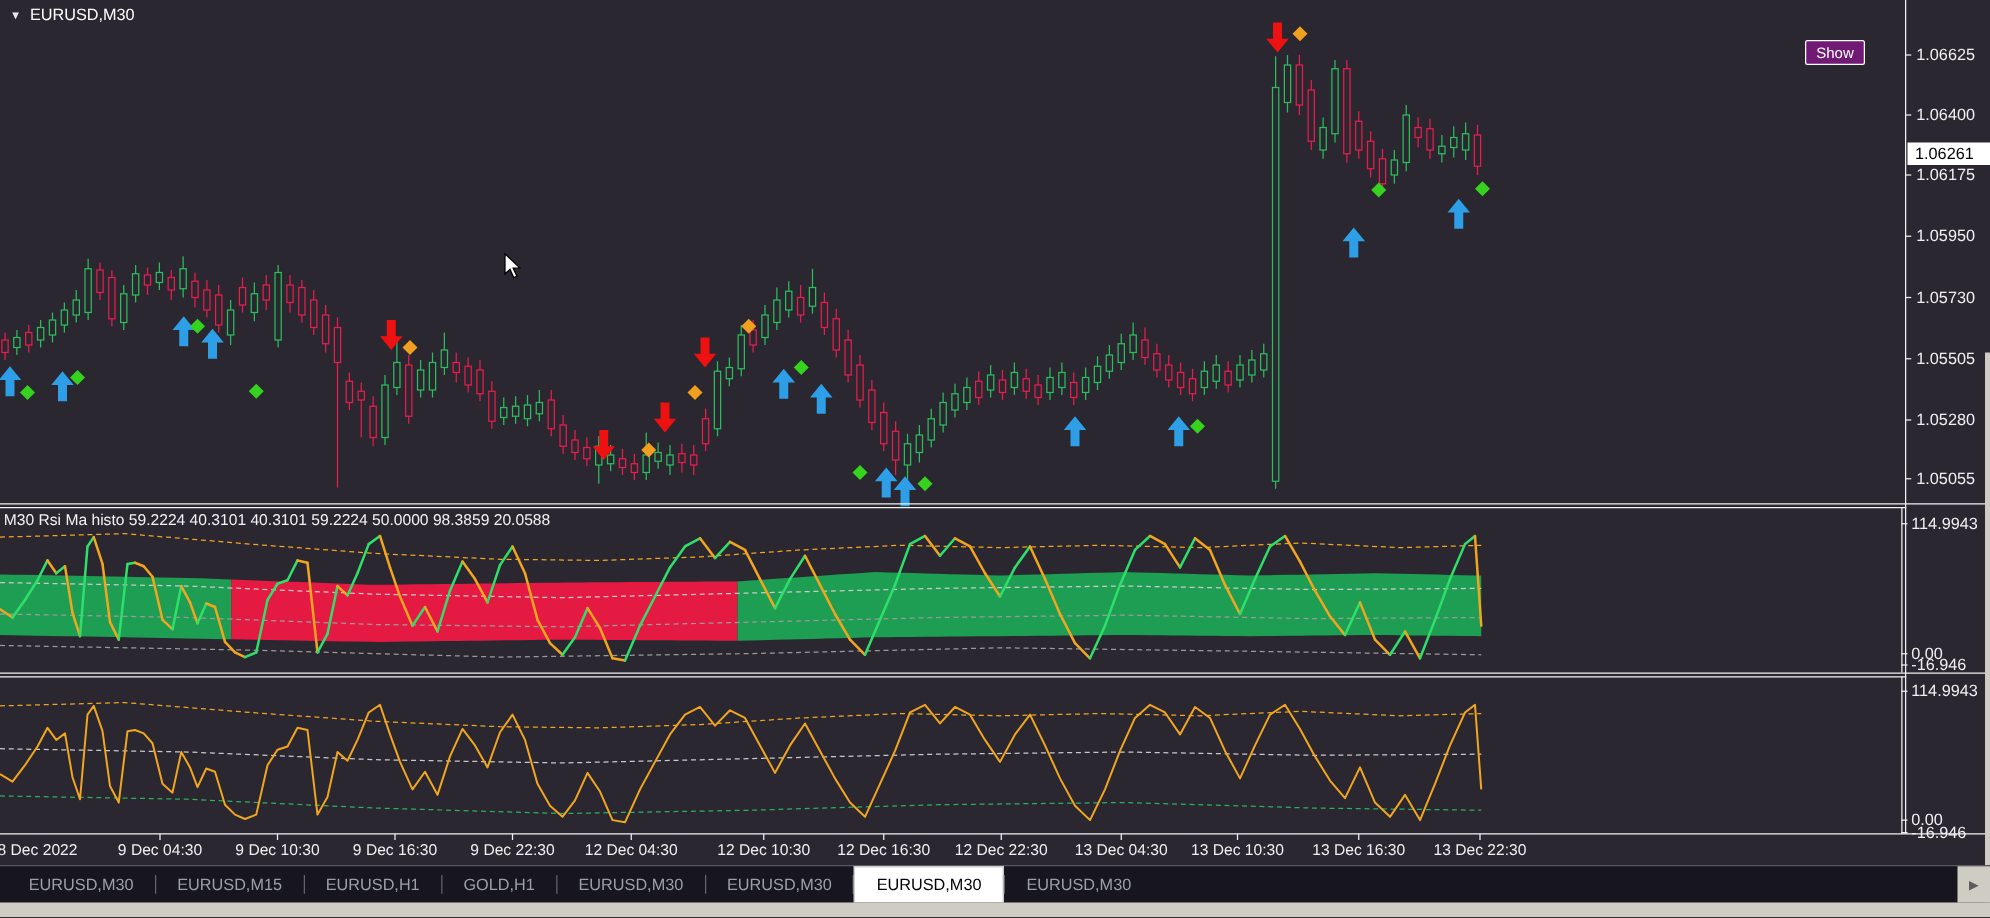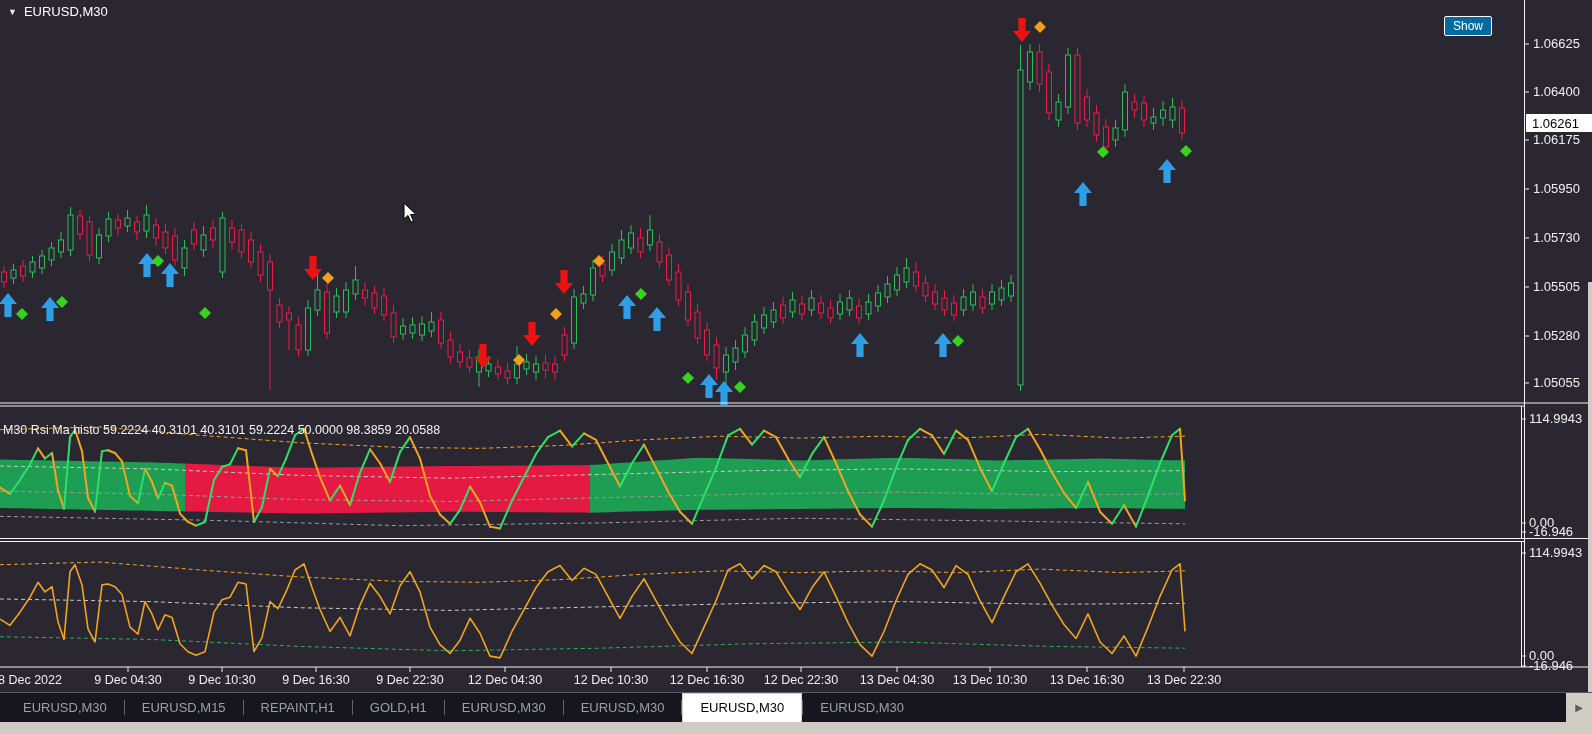--- a/index.html
+++ b/index.html
@@ -1,24 +1,24 @@
 <!DOCTYPE html>
 <html><head>
 <meta charset="utf-8">
 <style>
   html,body{margin:0;padding:0;background:#111;}
   .screen{position:relative;width:1592px;height:734px;background:#2a2731;overflow:hidden;
           font-family:"Liberation Sans",sans-serif;}
   #chart-svg{position:absolute;left:0;top:0;}
   .symbol-label{position:absolute;left:8px;top:4px;color:#ffffff;font-size:13px;display:flex;align-items:center;gap:7px;z-index:5;}
   .symbol-label .dd{font-size:9px;color:#e8e8e8;}
-  .show-btn{position:absolute;left:1444px;top:16px;width:48px;height:20px;background:#0369a1;color:#fff;
+  .show-btn{position:absolute;left:1444px;top:32px;width:48px;height:20px;background:#701a75;color:#fff;
             border:1px solid #ffffff;border-radius:2px;font-size:12px;font-family:"Liberation Sans",sans-serif;
             line-height:17px;text-align:center;padding:0;cursor:pointer;z-index:5;}
-  .ind-label{position:absolute;left:3px;color:#f2f2f2;font-size:12.5px;z-index:5;white-space:nowrap;margin-top:14px;}
+  .ind-label{position:absolute;left:3px;color:#f2f2f2;font-size:12.5px;z-index:5;white-space:nowrap;}
   #ind1-label{top:409px;}
   #ind2-label{top:544px;}
   .tabbar{position:absolute;left:0;top:692px;width:1592px;height:30px;background:#17151d;
           border-top:1px solid #5a5a62;display:flex;align-items:stretch;padding-left:6px;box-sizing:border-box;z-index:5;}
   .tab{color:#9aa0a8;font-size:13px;line-height:29px;padding:0 17px;white-space:nowrap;cursor:pointer;}
   .tab.active{background:#ffffff;color:#000;border:1px solid #d0d0d0;border-bottom:none;line-height:27px;}
   .tabsep{width:1px;height:15px;background:#63636b;margin:auto 0;}
   .tab-scroll{position:absolute;right:0;top:693px;width:26px;height:29px;background:#cfccc4;color:#5c5c5c;
               font-size:10px;display:flex;align-items:center;justify-content:center;cursor:pointer;z-index:6;}
   .statusbar{position:absolute;left:0;top:722px;width:1592px;height:12px;background:#cfccc4;z-index:5;}
@@ -530,21 +530,21 @@
 
   <button class="show-btn">Show</button>
 
   <div class="ind-label" id="ind1-label">M30 Rsi Ma histo 59.2224 40.3101 40.3101 59.2224 50.0000 98.3859 20.0588</div>
 
   <div class="tabbar" id="tabbar">
       <div class="tab">EURUSD,M30</div>
       <div class="tabsep"></div>
       <div class="tab">EURUSD,M15</div>
       <div class="tabsep"></div>
-      <div class="tab">REPAINT,H1</div>
+      <div class="tab">EURUSD,H1</div>
       <div class="tabsep"></div>
       <div class="tab">GOLD,H1</div>
       <div class="tabsep"></div>
       <div class="tab">EURUSD,M30</div>
       <div class="tabsep"></div>
       <div class="tab">EURUSD,M30</div>
       <div class="tabsep"></div>
       <div class="tab active">EURUSD,M30</div>
       <div class="tabsep"></div>
       <div class="tab">EURUSD,M30</div>

